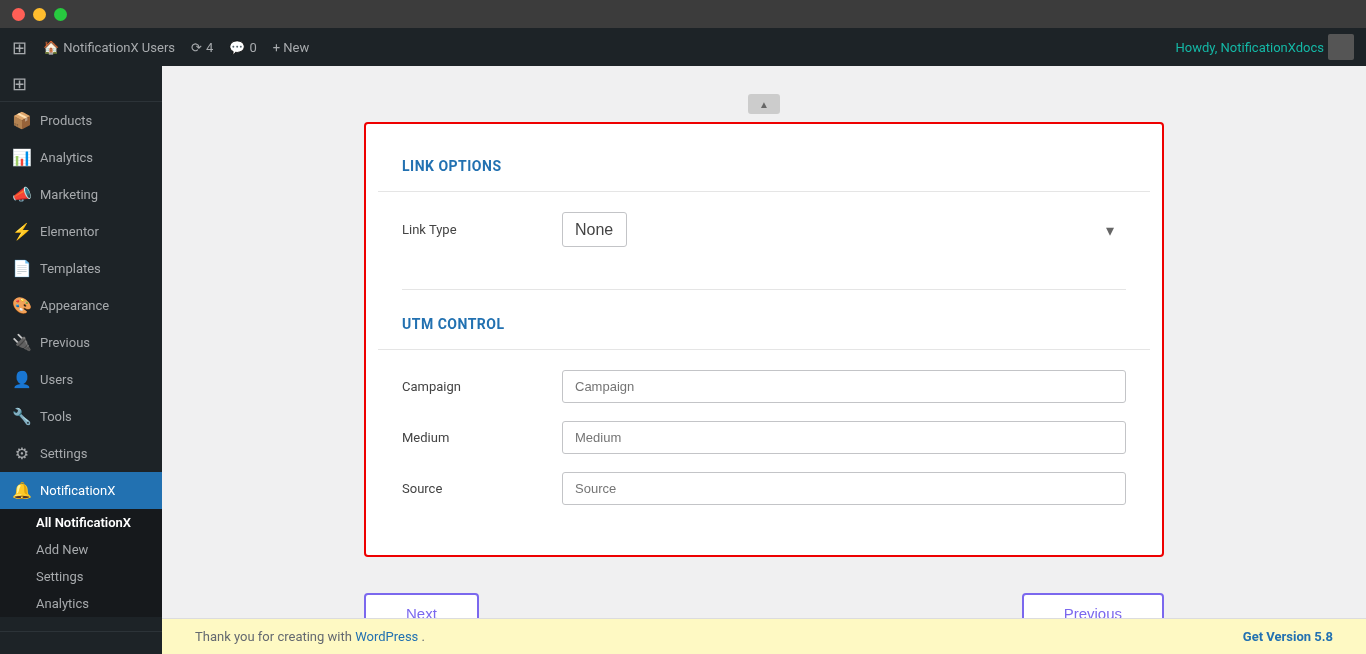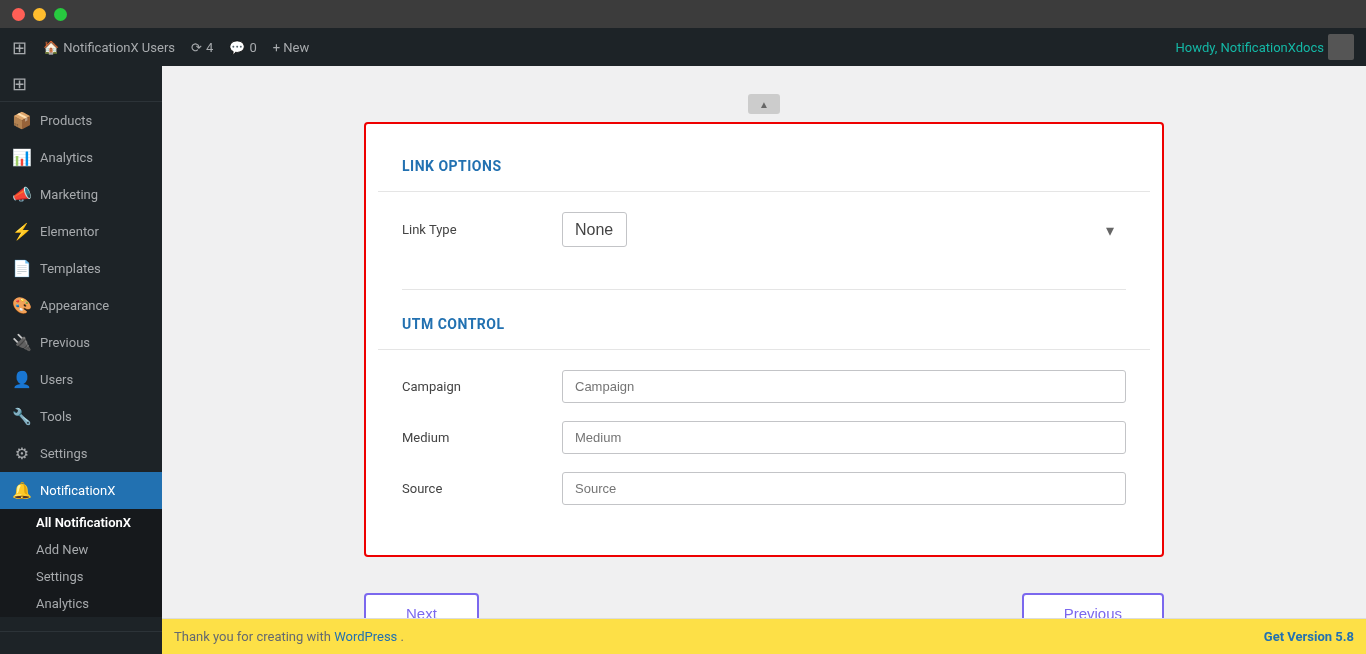--- a/index.html
+++ b/index.html
@@ -51,21 +51,21 @@
     .form-select { flex: 1; padding: 8px 12px; border: 1px solid #c3c4c7; border-radius: 3px; font-size: 16px; color: #444; background: #fff; appearance: none; outline: none; cursor: pointer; }
     .select-wrapper { flex: 1; position: relative; }
     .select-wrapper::after { content: "▾"; position: absolute; right: 12px; top: 50%; transform: translateY(-50%); color: #666; pointer-events: none; }
     .section-divider { border: none; border-top: 1px solid #e5e5e5; margin: 4px 24px; }
 
     
     .nav-buttons { display: flex; justify-content: space-between; padding: 16px 0; max-width: 800px; margin: 0 auto; }
     .btn-nav { padding: 10px 40px; border: 2px solid #7b68ee; background: #fff; color: #7b68ee; font-size: 15px; border-radius: 4px; cursor: pointer; font-weight: 500; }
 
     
-    .footer { padding: 10px 12px; background: #fde047; font-size: 13px; color: #646970; display: flex; justify-content: space-between; align-items: center; border-top: 1px solid #dcdcde; flex-shrink: 0; }
+    .footer { padding: 10px 33px; background: #fef9c3; font-size: 13px; color: #646970; display: flex; justify-content: space-between; align-items: center; border-top: 1px solid #dcdcde; flex-shrink: 0; }
     .footer a { color: #2271b1; text-decoration: none; }
     .footer-version { color: #2271b1; cursor: pointer; font-weight: bold; }
 
     
     .scroll-hint { display: flex; justify-content: center; padding: 8px 0; }
     .scroll-btn { width: 32px; height: 20px; background: #ccc; border-radius: 3px; cursor: pointer; display: flex; align-items: center; justify-content: center; font-size: 10px; color: #666; }
   </style>
 </head>
 <body>
 

